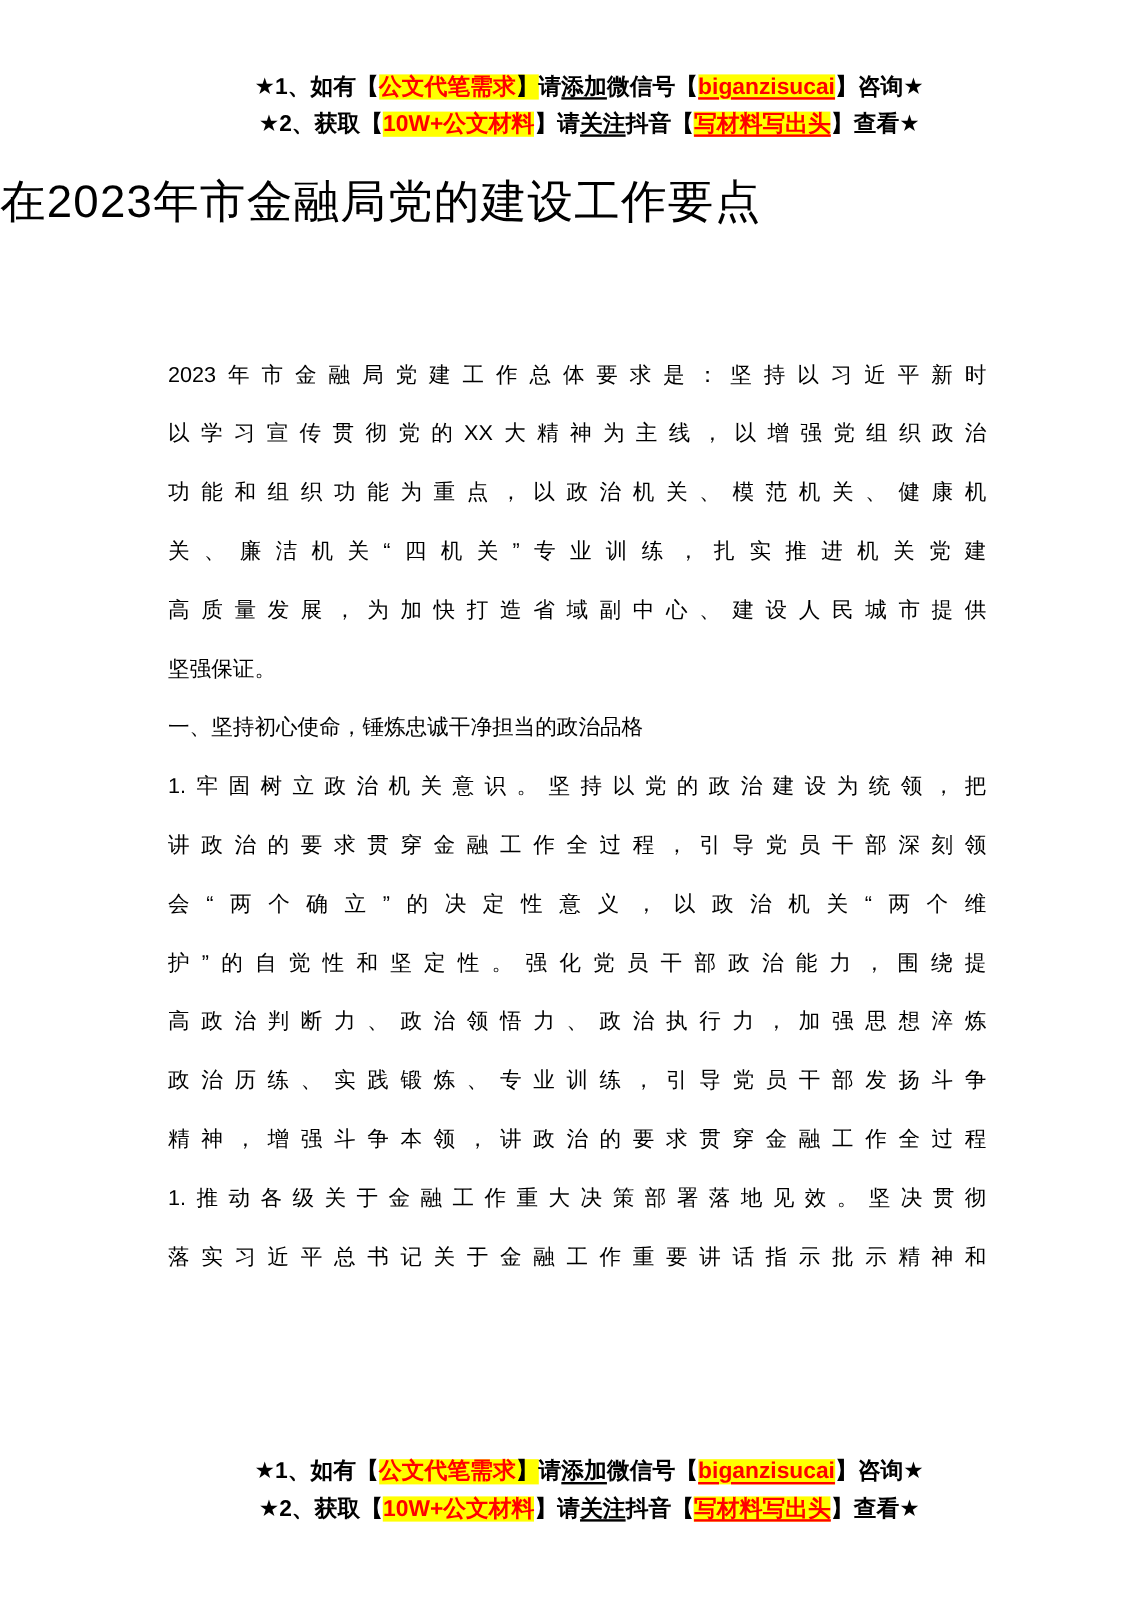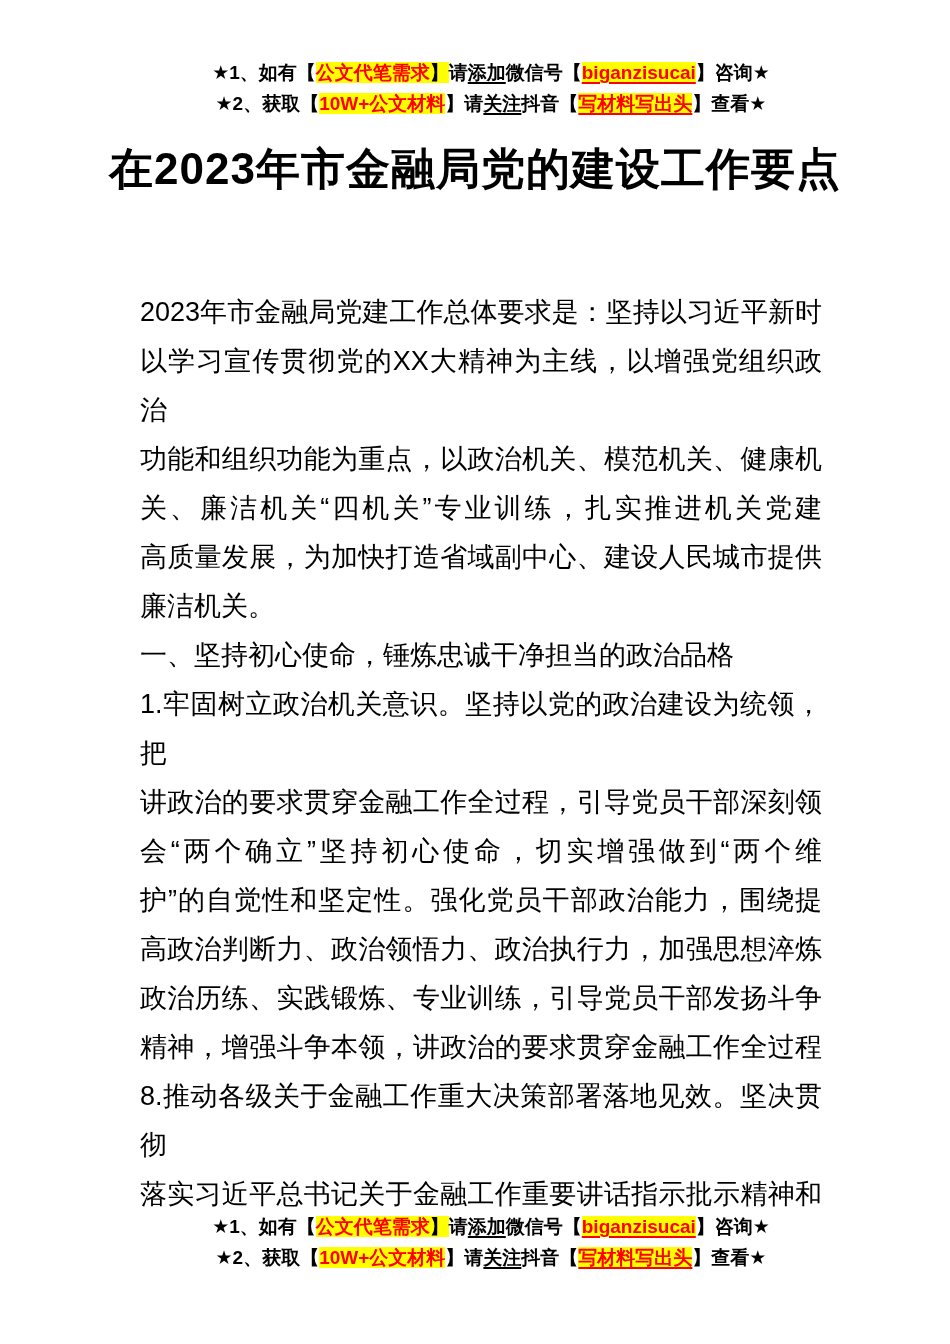--- a/index.html
+++ b/index.html
@@ -35,33 +35,33 @@
     text-decoration: underline;
     text-decoration-thickness: 2px;
     text-underline-offset: 3px;
   }
   
   .doc-title {
     position: absolute;
     top: 144px;
     left: 0;
     width: 100%;
-    text-align: center;
-    font-size: 44px;
+    text-align: left;
+    font-size: 38px;
     line-height: 50px;
-    font-weight: bold;
+    font-weight: normal;
     letter-spacing: 1px;
   }
   
   .body-text {
     position: absolute;
     top: 288px;
     left: 140px;
     width: 682px;
-    font-size: 27px;
+    font-size: 18px;
     line-height: 49px;
     font-weight: 400;
     color: #000000;
   }
   .para { margin: 0; }
   .line { white-space: nowrap; }
   .line.justify {
     white-space: normal;
     text-align: justify;
     text-align-last: justify;
@@ -76,36 +76,36 @@
       <div class="promo-line"><span class="seg">★2、获取【</span><span class="seg hl red">10W+公文材料</span><span class="seg">】请</span><span class="seg u">关注</span><span class="seg">抖音【</span><span class="seg hl red u">写材料写出头</span><span class="seg">】查看★</span></div>
     </div>
   <h1 class="doc-title">在2023年市金融局党的建设工作要点</h1>
   <div class="body-text">
       <div class="para">
         <div class="line justify">2023年市金融局党建工作总体要求是：坚持以习近平新时</div>
         <div class="line justify">以学习宣传贯彻党的XX大精神为主线，以增强党组织政治</div>
         <div class="line justify">功能和组织功能为重点，以政治机关、模范机关、健康机</div>
         <div class="line justify">关、廉洁机关“四机关”专业训练，扎实推进机关党建</div>
         <div class="line justify">高质量发展，为加快打造省域副中心、建设人民城市提供</div>
-        <div class="line">廉洁机关。</div>
+        <div class="line">坚强保证。</div>
       </div>
       <div class="para">
         <div class="line">一、坚持初心使命，锤炼忠诚干净担当的政治品格</div>
       </div>
       <div class="para">
         <div class="line justify">1.牢固树立政治机关意识。坚持以党的政治建设为统领，把</div>
         <div class="line justify">讲政治的要求贯穿金融工作全过程，引导党员干部深刻领</div>
-        <div class="line justify">会“两个确立”坚持初心使命，切实增强做到“两个维</div>
+        <div class="line justify">会“两个确立”的决定性意义，以政治机关“两个维</div>
         <div class="line justify">护”的自觉性和坚定性。强化党员干部政治能力，围绕提</div>
         <div class="line justify">高政治判断力、政治领悟力、政治执行力，加强思想淬炼</div>
         <div class="line justify">政治历练、实践锻炼、专业训练，引导党员干部发扬斗争</div>
         <div class="line justify">精神，增强斗争本领，讲政治的要求贯穿金融工作全过程</div>
       </div>
       <div class="para">
-        <div class="line justify">8.推动各级关于金融工作重大决策部署落地见效。坚决贯彻</div>
+        <div class="line justify">1.推动各级关于金融工作重大决策部署落地见效。坚决贯彻</div>
         <div class="line justify">落实习近平总书记关于金融工作重要讲话指示批示精神和</div>
       </div>
     </div>
   <div class="promo footer">
       <div class="promo-line"><span class="seg">★1、如有【</span><span class="seg hl red">公文代笔需求</span><span class="seg hl">】</span><span class="seg">请</span><span class="seg u">添加</span><span class="seg">微信号【</span><span class="seg hl red u">biganzisucai</span><span class="seg">】咨询★</span></div>
       <div class="promo-line"><span class="seg">★2、获取【</span><span class="seg hl red">10W+公文材料</span><span class="seg">】请</span><span class="seg u">关注</span><span class="seg">抖音【</span><span class="seg hl red u">写材料写出头</span><span class="seg">】查看★</span></div>
     </div>
 </div>
 
 </body></html>

